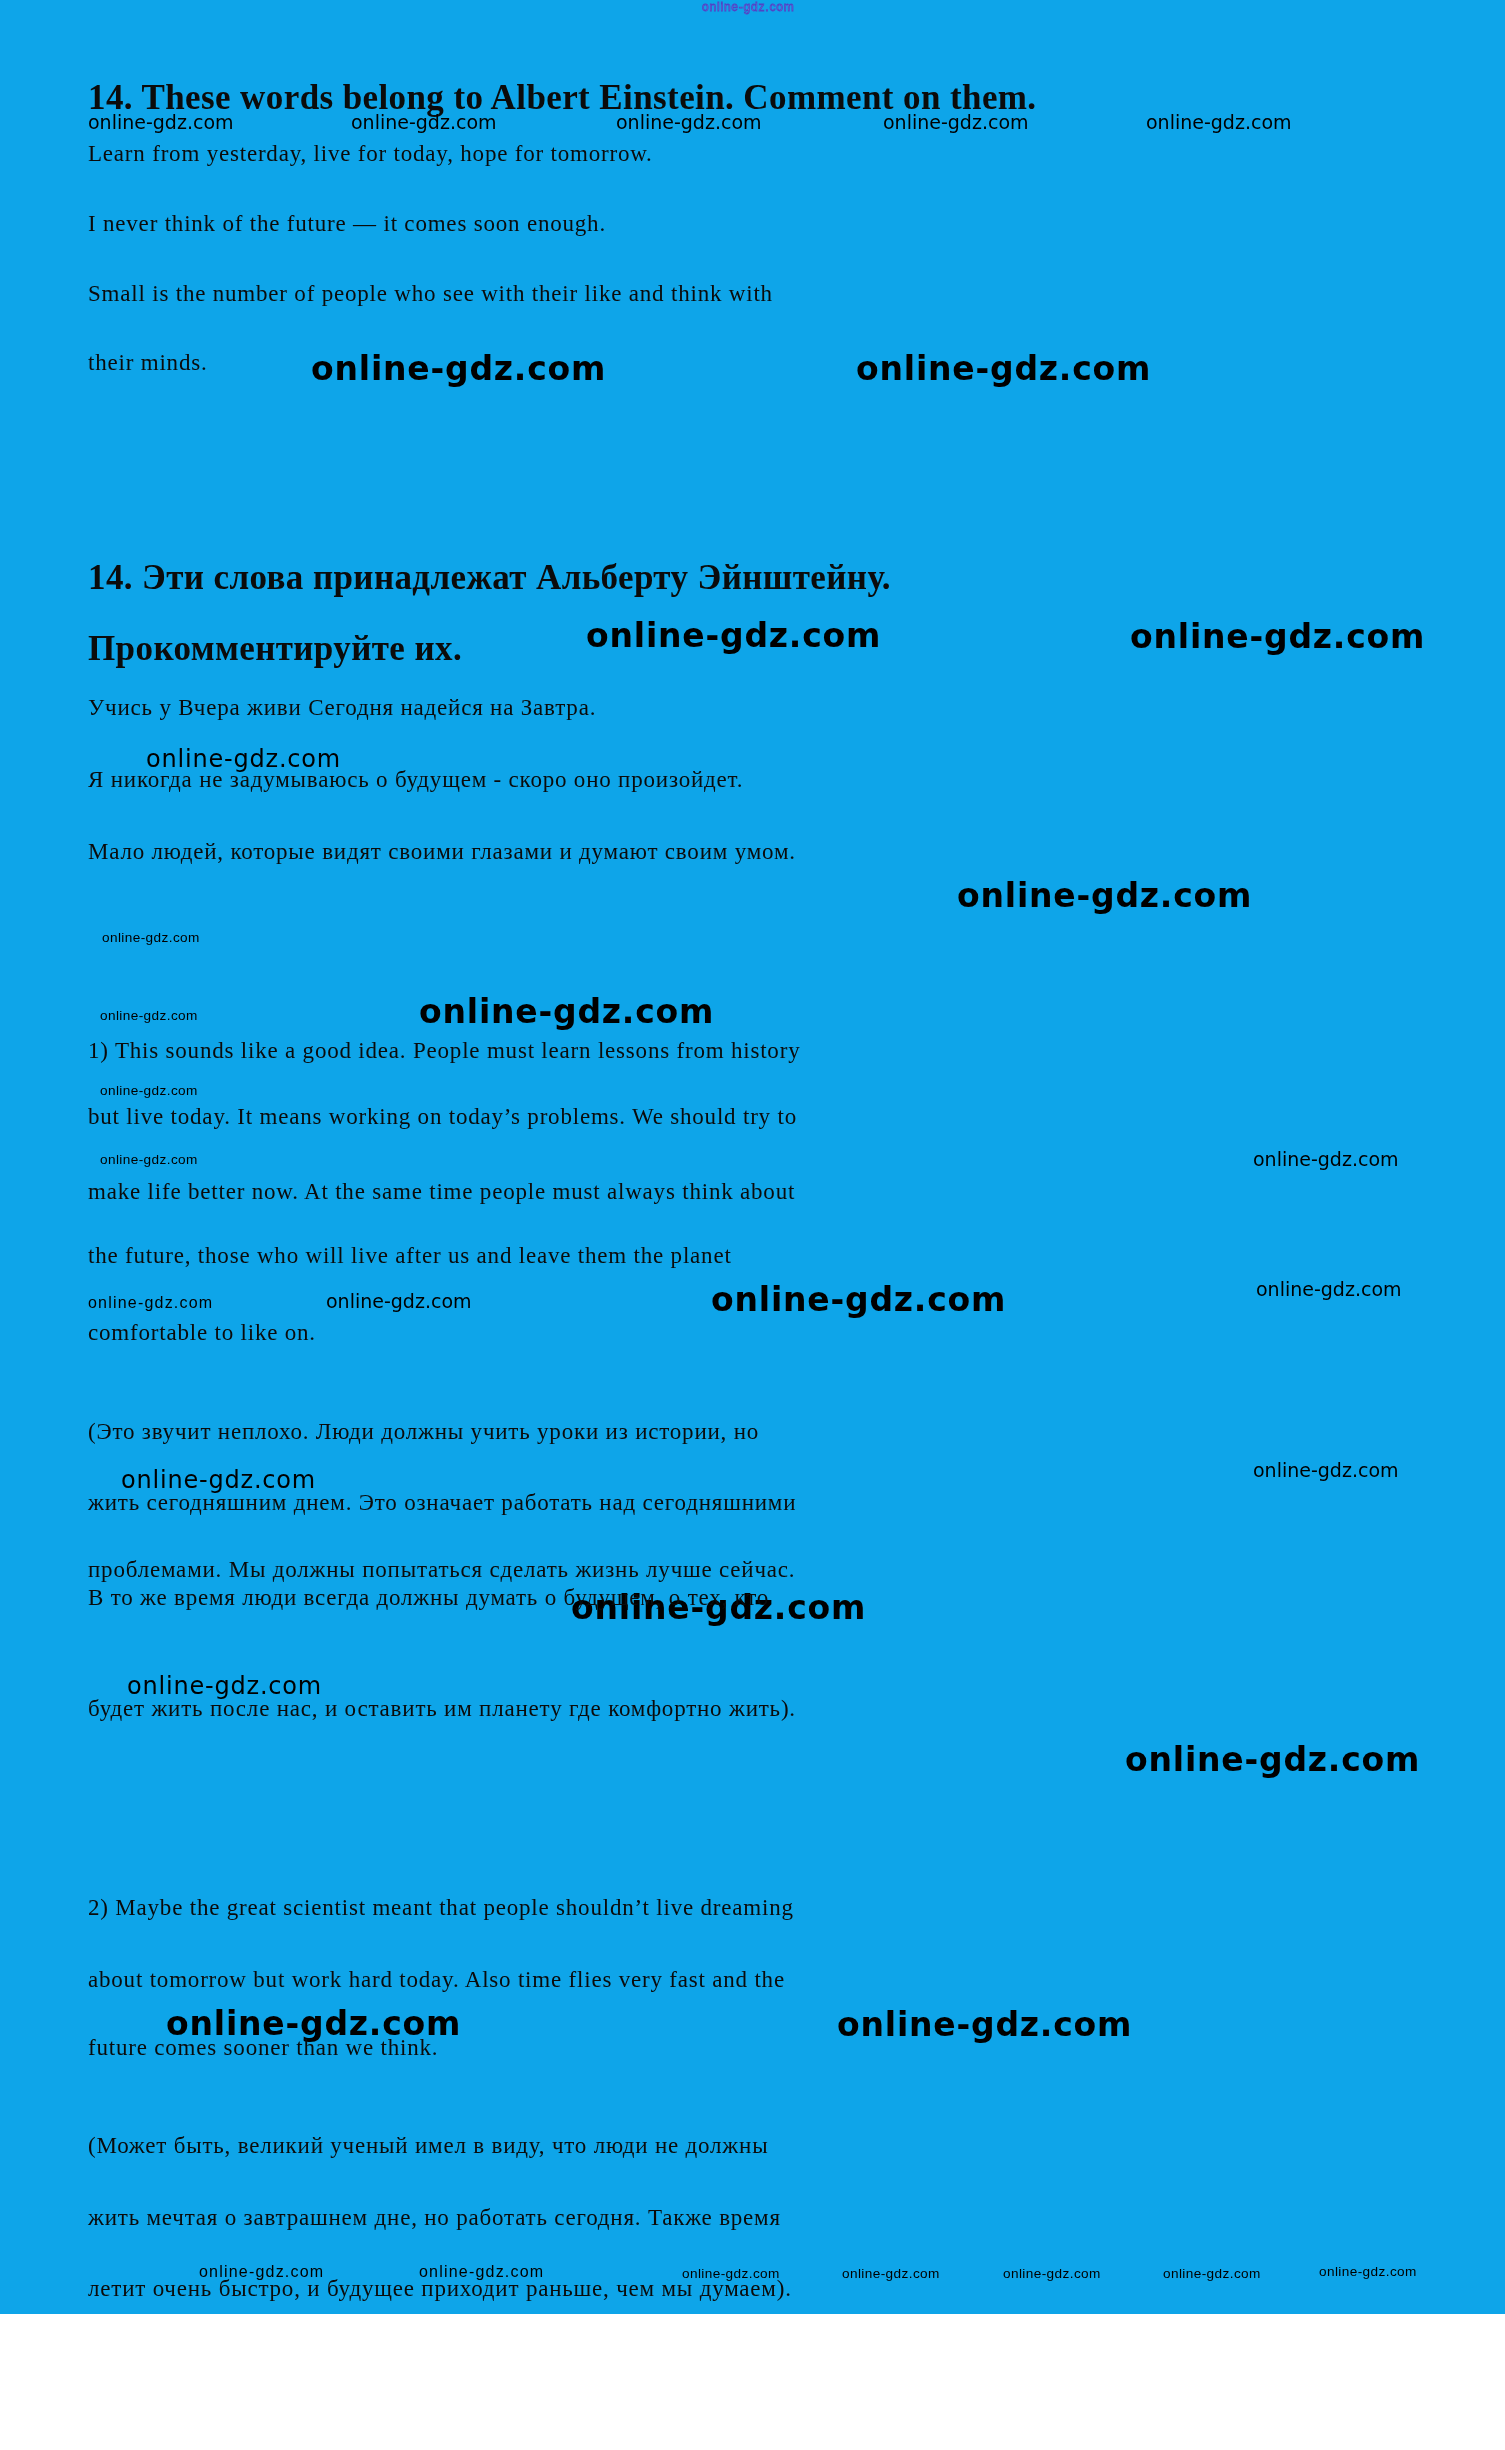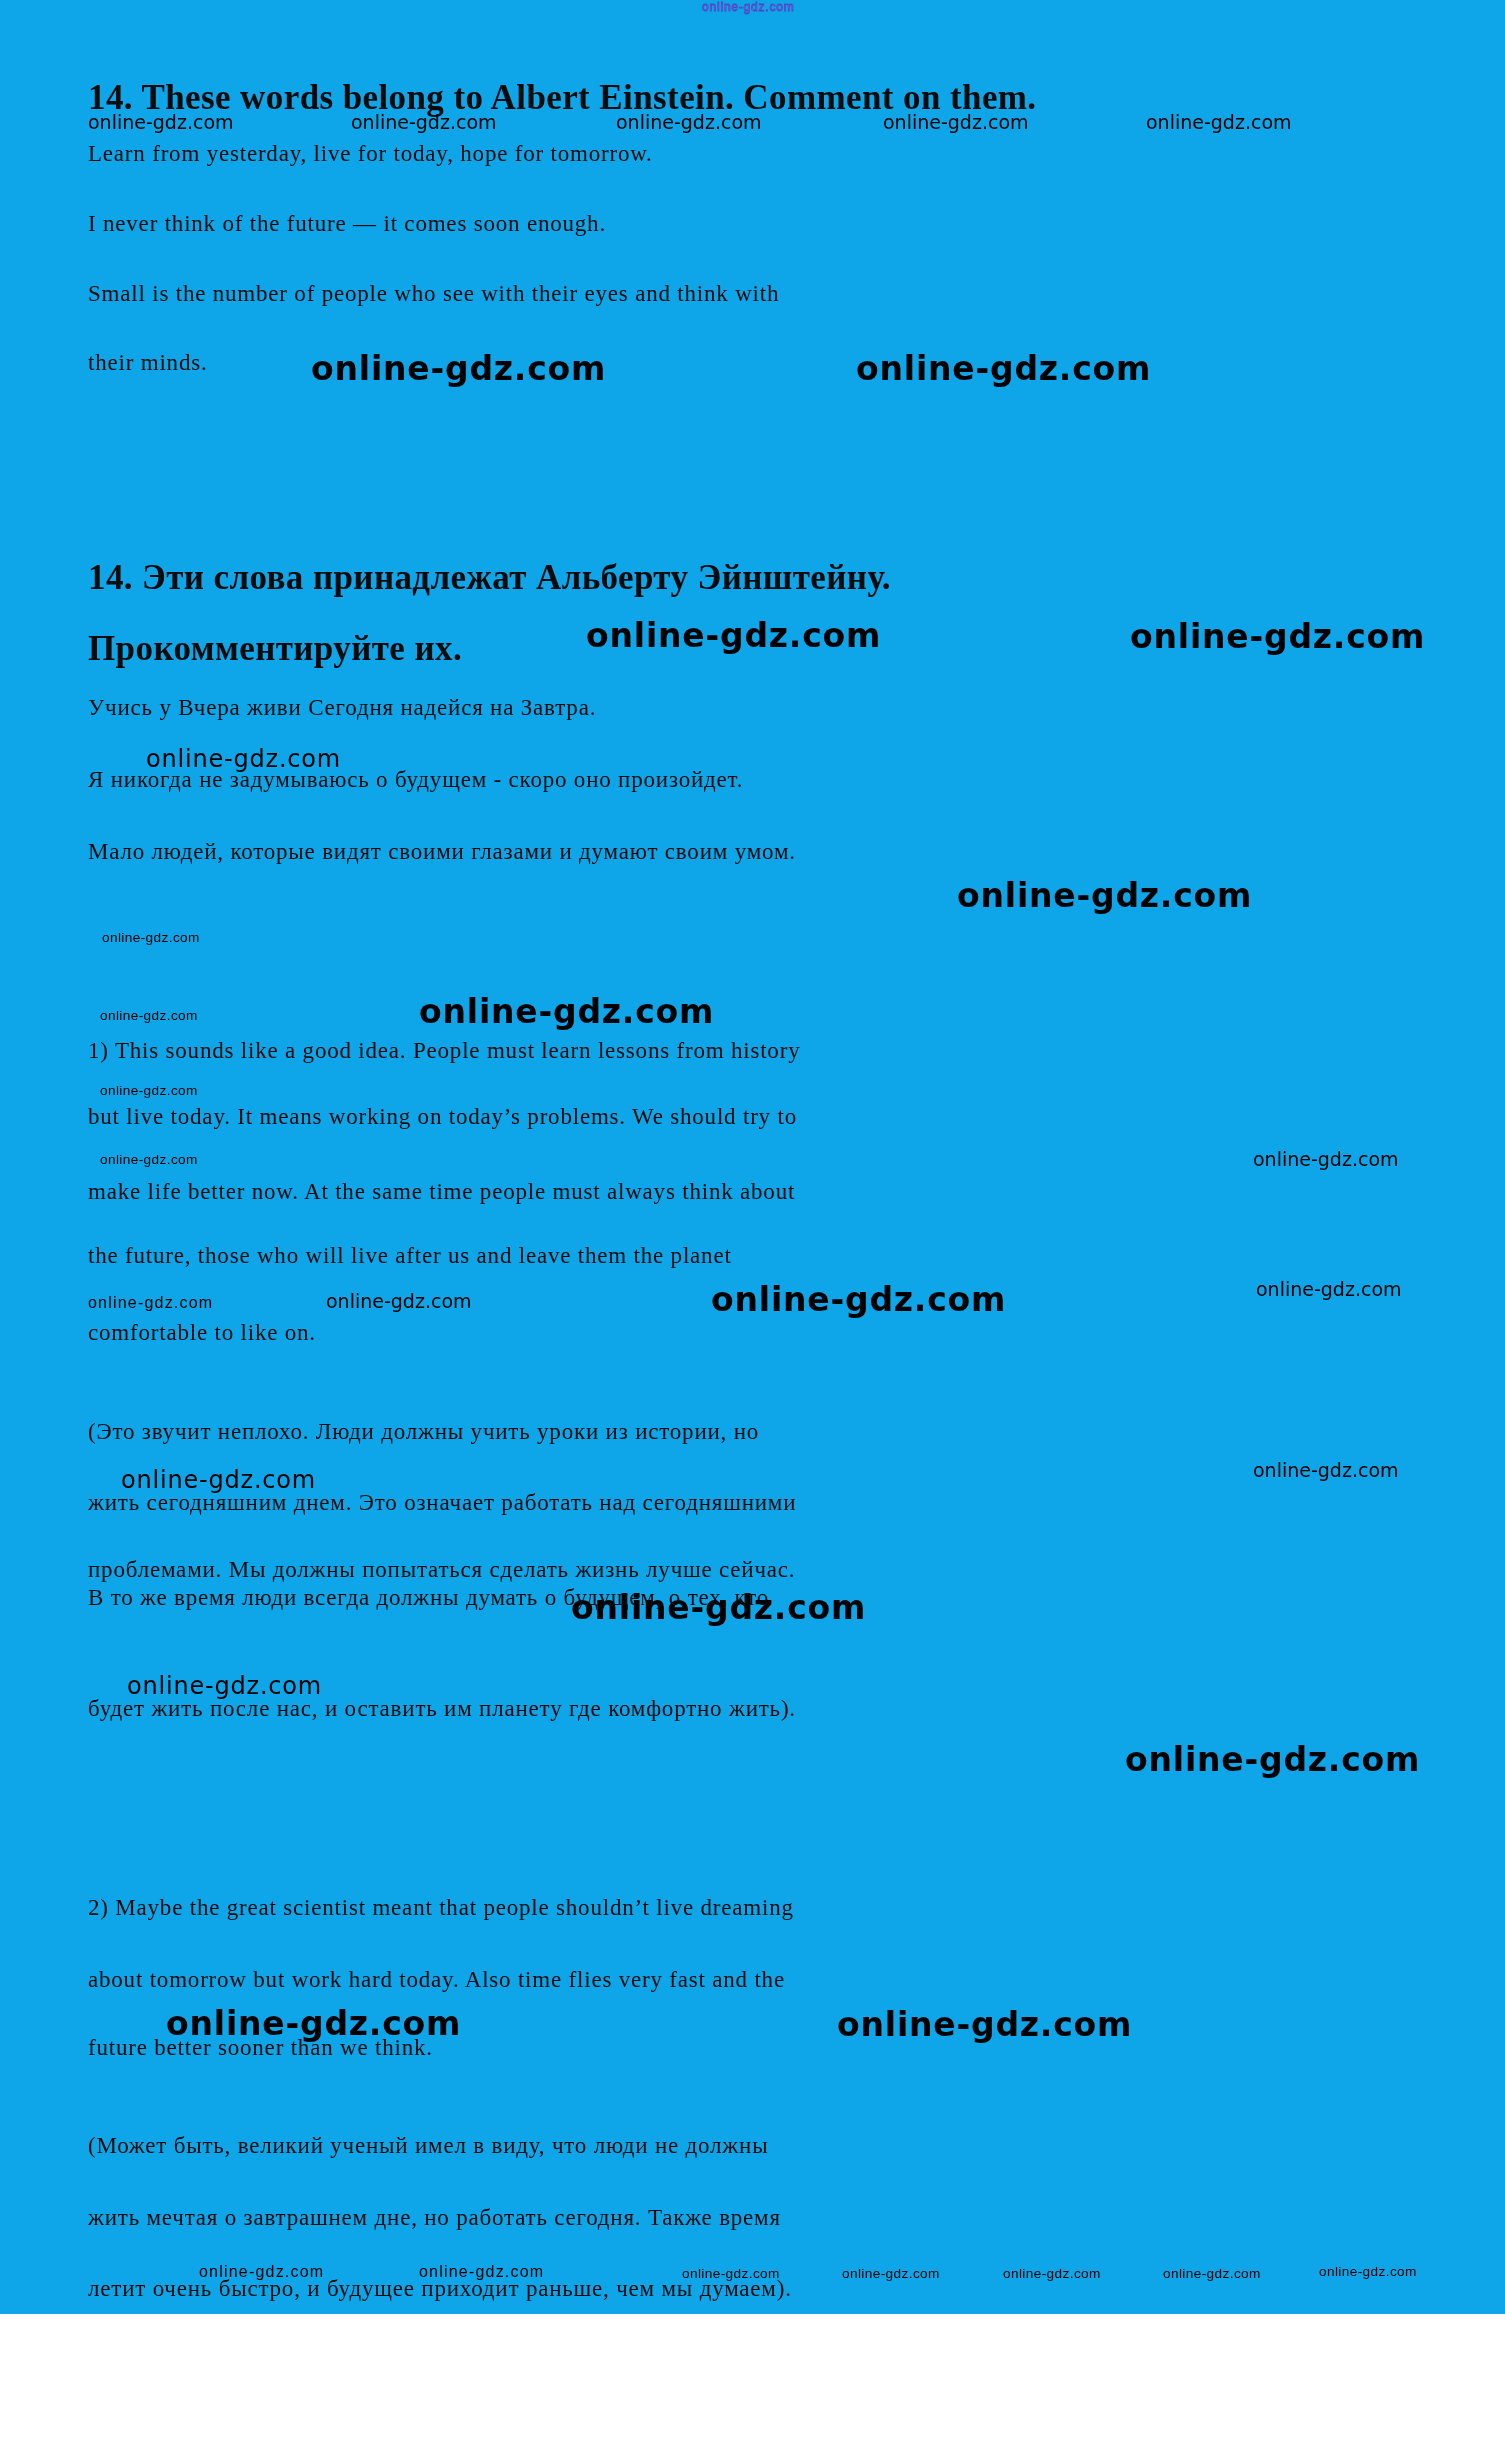--- a/index.html
+++ b/index.html
@@ -60,21 +60,21 @@
   <div class="h" style="left:88px;top:77px">14. These words belong to Albert Einstein. Comment on them.</div>
 
   <div class="wm md" style="left:88px;top:113px">online-gdz.com</div>
   <div class="wm md" style="left:351px;top:113px">online-gdz.com</div>
   <div class="wm md" style="left:616px;top:113px">online-gdz.com</div>
   <div class="wm md" style="left:883px;top:113px">online-gdz.com</div>
   <div class="wm md" style="left:1146px;top:113px">online-gdz.com</div>
 
   <div class="t" style="left:88px;top:140px">Learn from yesterday, live for today, hope for tomorrow.</div>
   <div class="t" style="left:88px;top:210px">I never think of the future — it comes soon enough.</div>
-  <div class="t" style="left:88px;top:280px">Small is the number of people who see with their eyes and think with</div>
+  <div class="t" style="left:88px;top:280px">Small is the number of people who see with their like and think with</div>
   <div class="t" style="left:88px;top:349px">their minds.</div>
   <div class="wm lg" style="left:311px;top:352px">online-gdz.com</div>
   <div class="wm lg" style="left:856px;top:352px">online-gdz.com</div>
 
   <div class="h" style="left:88px;top:557px">14. Эти слова принадлежат Альберту Эйнштейну.</div>
   <div class="h" style="left:88px;top:628px">Прокомментируйте их.</div>
   <div class="wm lg" style="left:586px;top:619px">online-gdz.com</div>
   <div class="wm lg" style="left:1130px;top:620px">online-gdz.com</div>
 
   <div class="t" style="left:88px;top:694px">Учись у Вчера живи Сегодня надейся на Завтра.</div>
@@ -107,21 +107,21 @@
   <div class="wm lg" style="left:571px;top:1591px">online-gdz.com</div>
   <div class="t" style="left:88px;top:1584px">В то же время люди всегда должны думать о будущем, о тех, кто</div>
   <div class="wm md2" style="left:127px;top:1674px">online-gdz.com</div>
   <div class="t" style="left:88px;top:1695px">будет жить после нас, и оставить им планету где комфортно жить).</div>
   <div class="wm lg" style="left:1125px;top:1743px">online-gdz.com</div>
 
   <div class="t" style="left:88px;top:1894px">2) Maybe the great scientist meant that people shouldn’t live dreaming</div>
   <div class="t" style="left:88px;top:1966px">about tomorrow but work hard today. Also time flies very fast and the</div>
   <div class="wm lg" style="left:166px;top:2007px">online-gdz.com</div>
   <div class="wm lg" style="left:837px;top:2008px">online-gdz.com</div>
-  <div class="t" style="left:88px;top:2034px">future better sooner than we think.</div>
+  <div class="t" style="left:88px;top:2034px">future comes sooner than we think.</div>
 
   <div class="t" style="left:88px;top:2132px">(Может быть, великий ученый имел в виду, что люди не должны</div>
   <div class="t" style="left:88px;top:2204px">жить мечтая о завтрашнем дне, но работать сегодня. Также время</div>
   <div class="wm sm20" style="left:199px;top:2264px">online-gdz.com</div>
   <div class="wm sm20" style="left:419px;top:2264px">online-gdz.com</div>
   <div class="wm sm" style="left:682px;top:2267px">online-gdz.com</div>
   <div class="wm sm" style="left:842px;top:2267px">online-gdz.com</div>
   <div class="wm sm" style="left:1003px;top:2267px">online-gdz.com</div>
   <div class="wm sm" style="left:1163px;top:2267px">online-gdz.com</div>
   <div class="wm sm" style="left:1319px;top:2265px">online-gdz.com</div>

